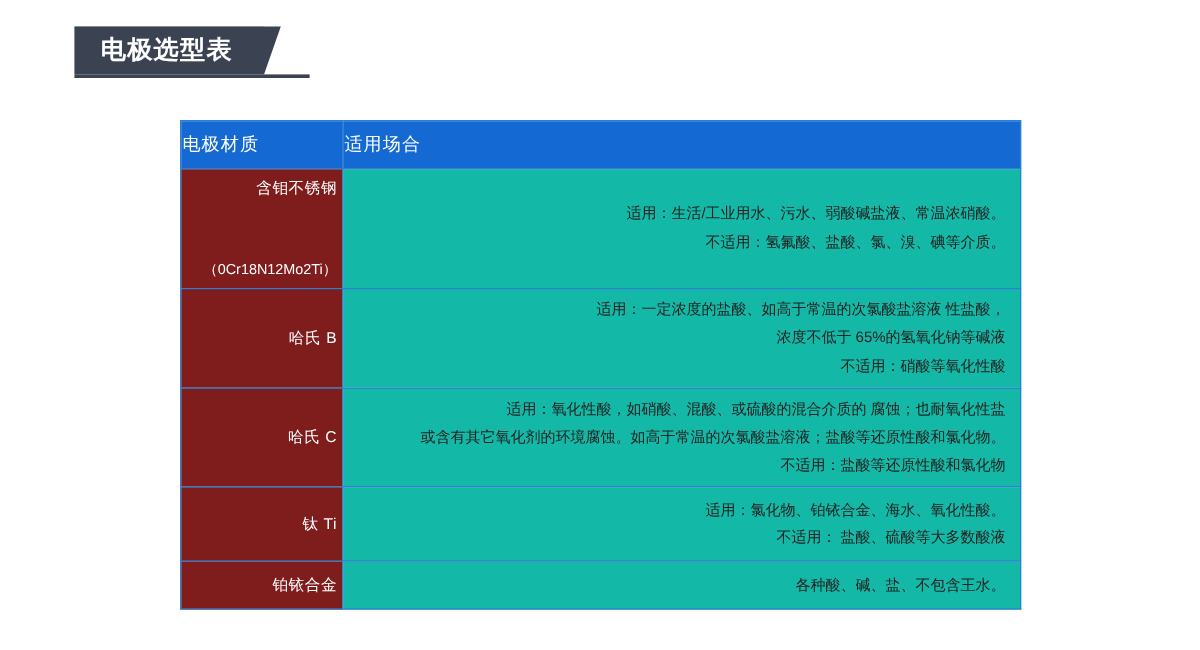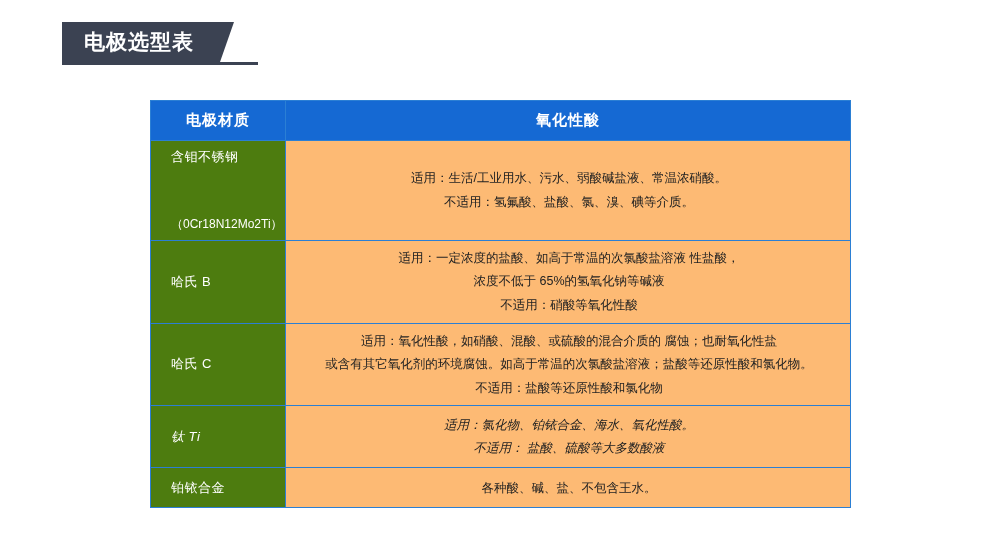--- a/index.html
+++ b/index.html
@@ -78,61 +78,60 @@
     vertical-align: middle;
     box-sizing: border-box;
   }
 
   col.c-mat { width: 135px; }
   col.c-use { width: 565px; }
 
   .hdr-mat, .hdr-use {
     background: #1569d3;
     color: #ffffff;
-    text-align: center;
     font-size: 15px;
-    font-weight: bold;
+    font-weight: normal;
     height: 40px;
     letter-spacing: 1px;
   }
 
   .mat-cell {
-    background: #4d7c0f;
+    background: #7f1d1d;
     color: #ffffff;
-    text-align: left;
+    text-align: right;
     font-size: 13px;
     line-height: 1.55;
-    padding: 6px 20px;
+    padding: 6px 4px;
     letter-spacing: 0.5px;
   }
   .mat-cell .sub {
     display: block;
     font-size: 12px;
     letter-spacing: 0;
     margin-top: 48px;
   }
 
   .use-cell {
-    background: #fdba74;
+    background: #14b8a6;
     color: #222222;
     font-size: 12.5px;
     line-height: 1.65;
     padding: 7px 12px 7px 14px;
-    text-align: center;
+    text-align: right;
   }
   .use-cell p {
     margin: 0;
     white-space: nowrap;
   }
   .use-cell p + p { margin-top: 3px; }
 
   .r1 { height: 54px; }
   .r2 { height: 68px; }
   .r3 { height: 64px; }
-  .r4 { height: 62px; font-style: italic; }
+  .r4 { height: 62px; }
   .r5 { height: 52px; }
   .r6 { height: 40px; margin-left: 21px; }
 </style>
 </head>
 <body>
 
 <div class="page">
 
   <div class="title-wrap">
     <div class="title-banner">
@@ -142,21 +141,21 @@
   </div>
 
   <table class="spec">
     <colgroup>
       <col class="c-mat">
       <col class="c-use">
     </colgroup>
     <tbody>
       <tr>
         <td class="hdr-mat">电极材质</td>
-        <td class="hdr-use">氧化性酸</td>
+        <td class="hdr-use">适用场合</td>
       </tr>
 
       <tr class="r1">
         <td class="mat-cell">
           <span>含钼不锈钢</span>
           <span class="sub">（0Cr18N12Mo2Ti）</span>
         </td>
         <td class="use-cell">
           <p>适用：生活/工业用水、污水、弱酸碱盐液、常温浓硝酸。</p>
           <p>不适用：氢氟酸、盐酸、氯、溴、碘等介质。</p>

